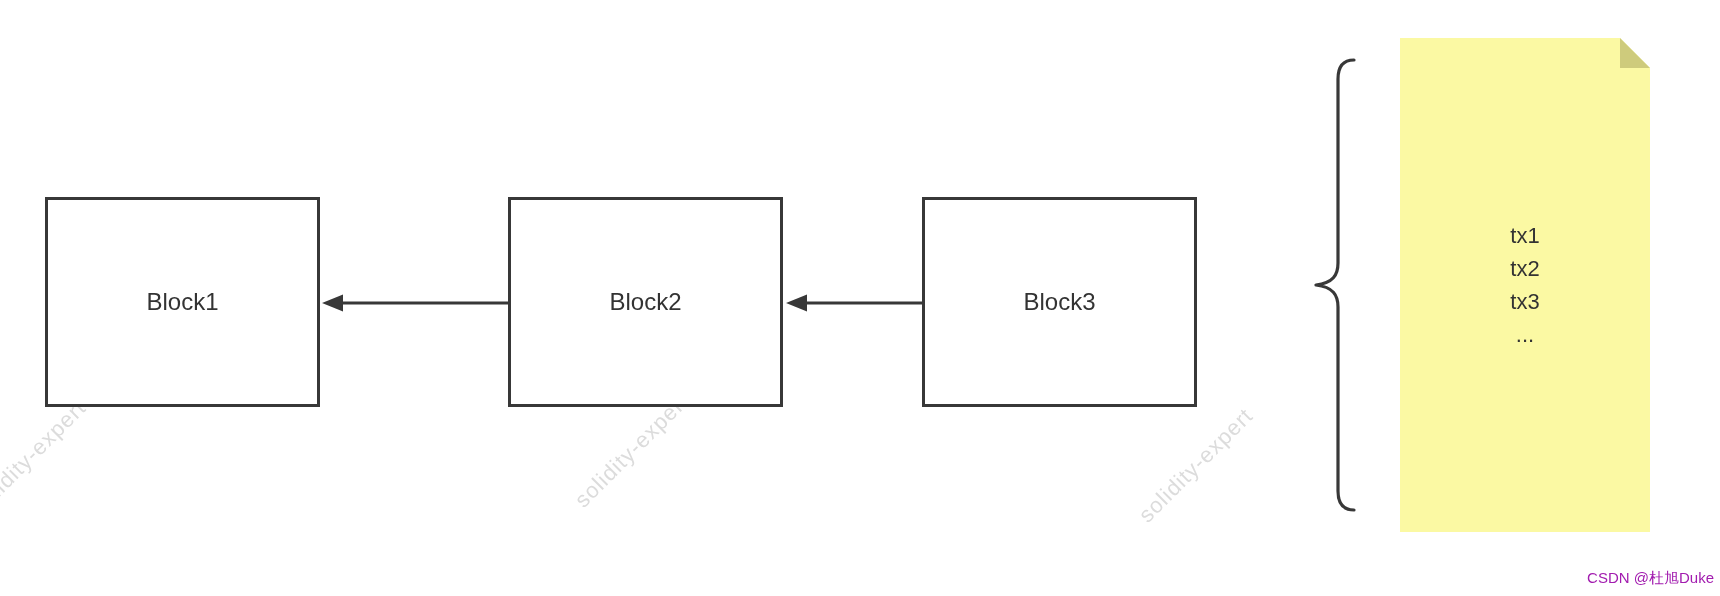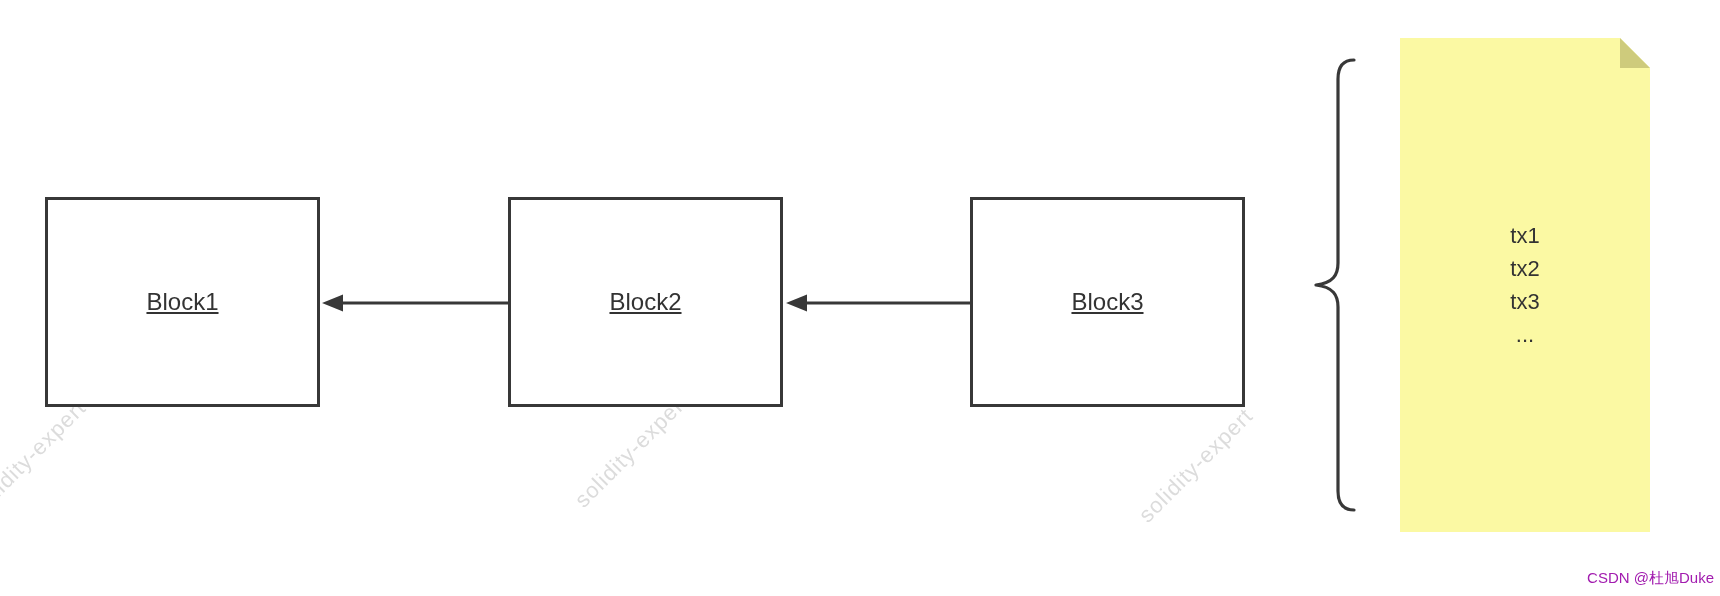--- a/index.html
+++ b/index.html
@@ -45,25 +45,24 @@
     box-sizing: border-box;
     border: 3px solid #383838;
     background: #ffffff;
     display: flex;
     align-items: center;
     justify-content: center;
     z-index: 3;
   }
   #block1 { left: 45px; }
   #block2 { left: 508px; }
-  #block3 { left: 970px; }
+  #block3 { left: 922px; }
   .block-label {
     font-size: 24px;
     color: #333333;
-    text-decoration: underline;
   }
 
   
   .note {
     position: absolute;
     left: 1400px;
     top: 38px;
     width: 250px;
     height: 494px;
     z-index: 3;

